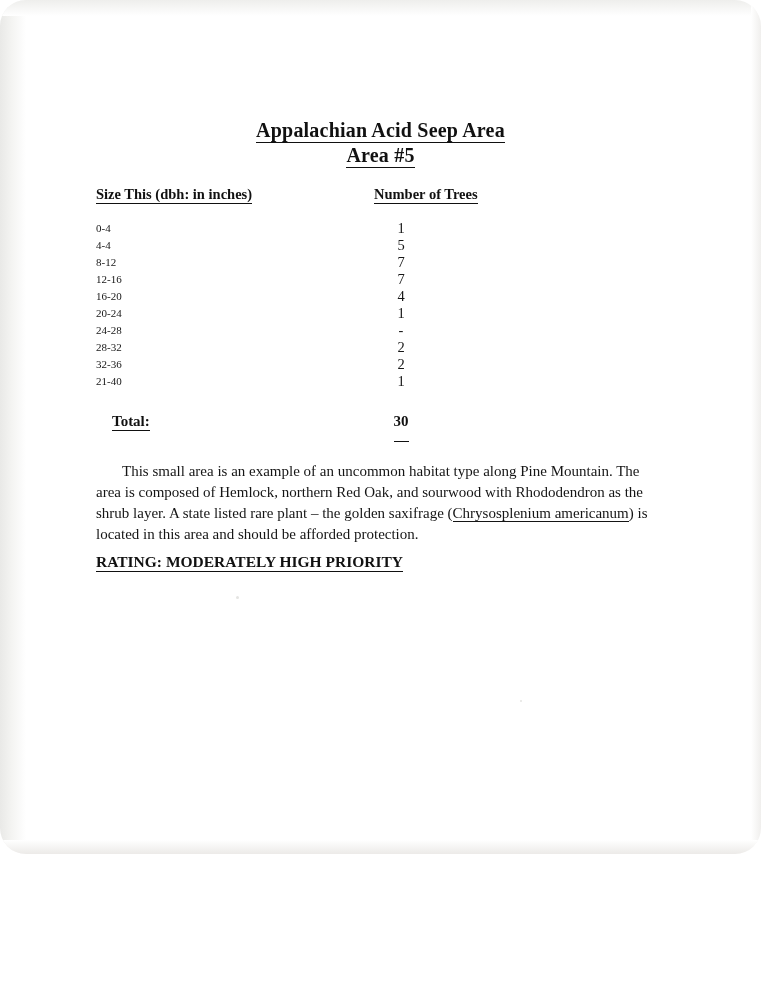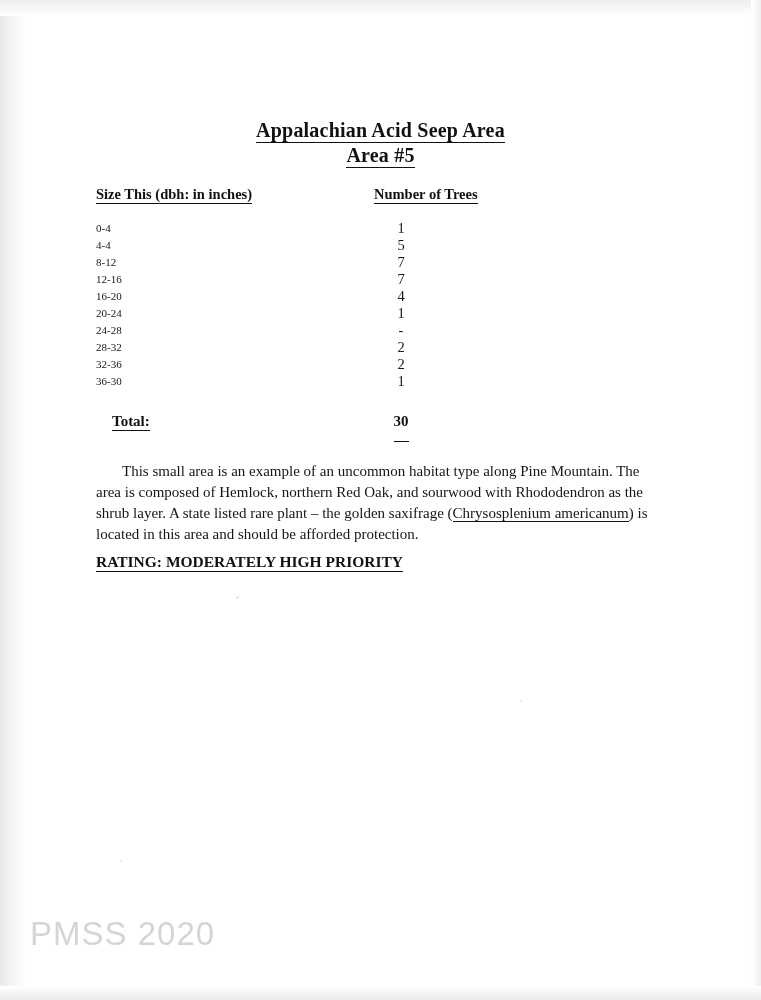--- a/index.html
+++ b/index.html
@@ -6,23 +6,24 @@
     margin: 0;
     padding: 0;
     background: #ffffff;
   }
   body {
     font-family: "Liberation Serif", serif;
   }
   .page {
     position: relative;
     width: 761px;
-    height: 1000px;
+    height: 854px;
     background: #ffffff;
     overflow: hidden;
+    border-radius: 26px;
   }
   
   .scan-left-edge {
     position: absolute;
     left: 0;
     top: 0;
     width: 26px;
     height: 1000px;
     background: linear-gradient(to right, #e9e9e7 0%, #f4f4f2 45%, #ffffff 100%);
   }
@@ -260,21 +261,21 @@
       </div>
       <div class="row">
         <div class="cls">28-32</div>
         <div class="cnt">2</div>
       </div>
       <div class="row">
         <div class="cls">32-36</div>
         <div class="cnt">2</div>
       </div>
       <div class="row">
-        <div class="cls">36-30</div>
+        <div class="cls">21-40</div>
         <div class="cnt">1</div>
       </div>
     </div>
 
     <div class="total-row">
       <div class="total-label"><span>Total:</span></div>
       <div class="total-value"><span>30</span></div>
     </div>
 
     <div class="body-para"><span>This small area is an example of an uncommon habitat type along Pine Mountain. The area is composed of Hemlock, northern Red Oak, and sourwood with Rhododendron as the shrub layer.  A state listed rare plant – the golden saxifrage (</span><u>Chrysosplenium americanum</u><span>) is located in this area and should be afforded protection.</span></div>

